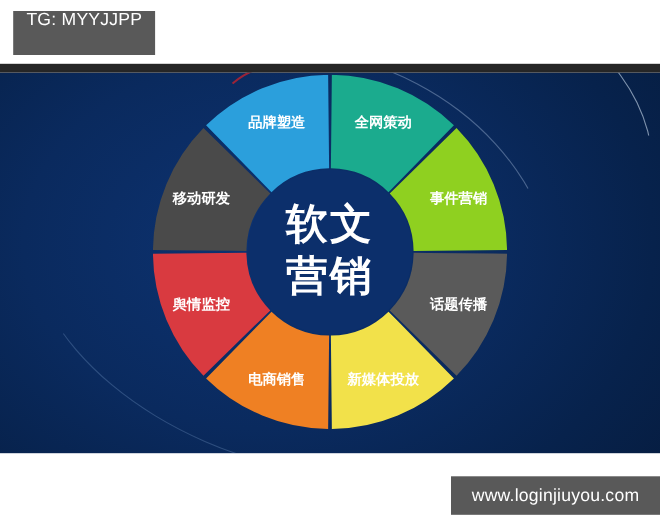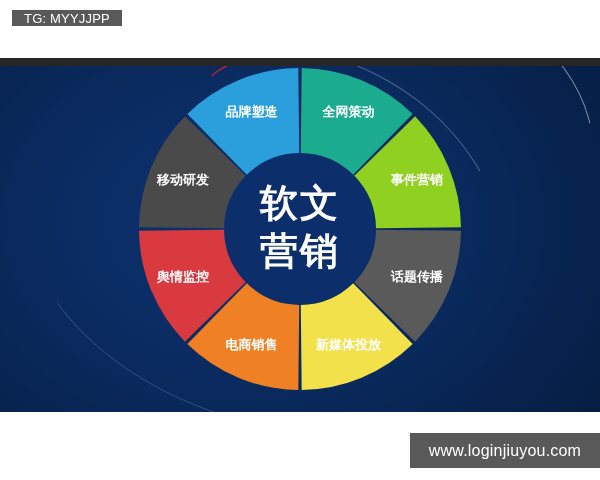--- a/index.html
+++ b/index.html
@@ -17,27 +17,27 @@
     width: 600px;
     height: 480px;
     background: #ffffff;
   }
 
   
   .tg-badge {
     position: absolute;
     left: 12px;
     top: 10px;
-    height: 16px;
+    height: 40px;
     padding: 0 12px;
     display: flex;
-    align-items: flex-end;
+    align-items: flex-start;
     background: #595959;
     color: #ffffff;
-    font-size: 13px;
+    font-size: 16px;
     letter-spacing: 0.2px;
     white-space: nowrap;
     z-index: 30;
   }
 
   
   .top-rule {
     position: absolute;
     left: 0;
     top: 58px;

